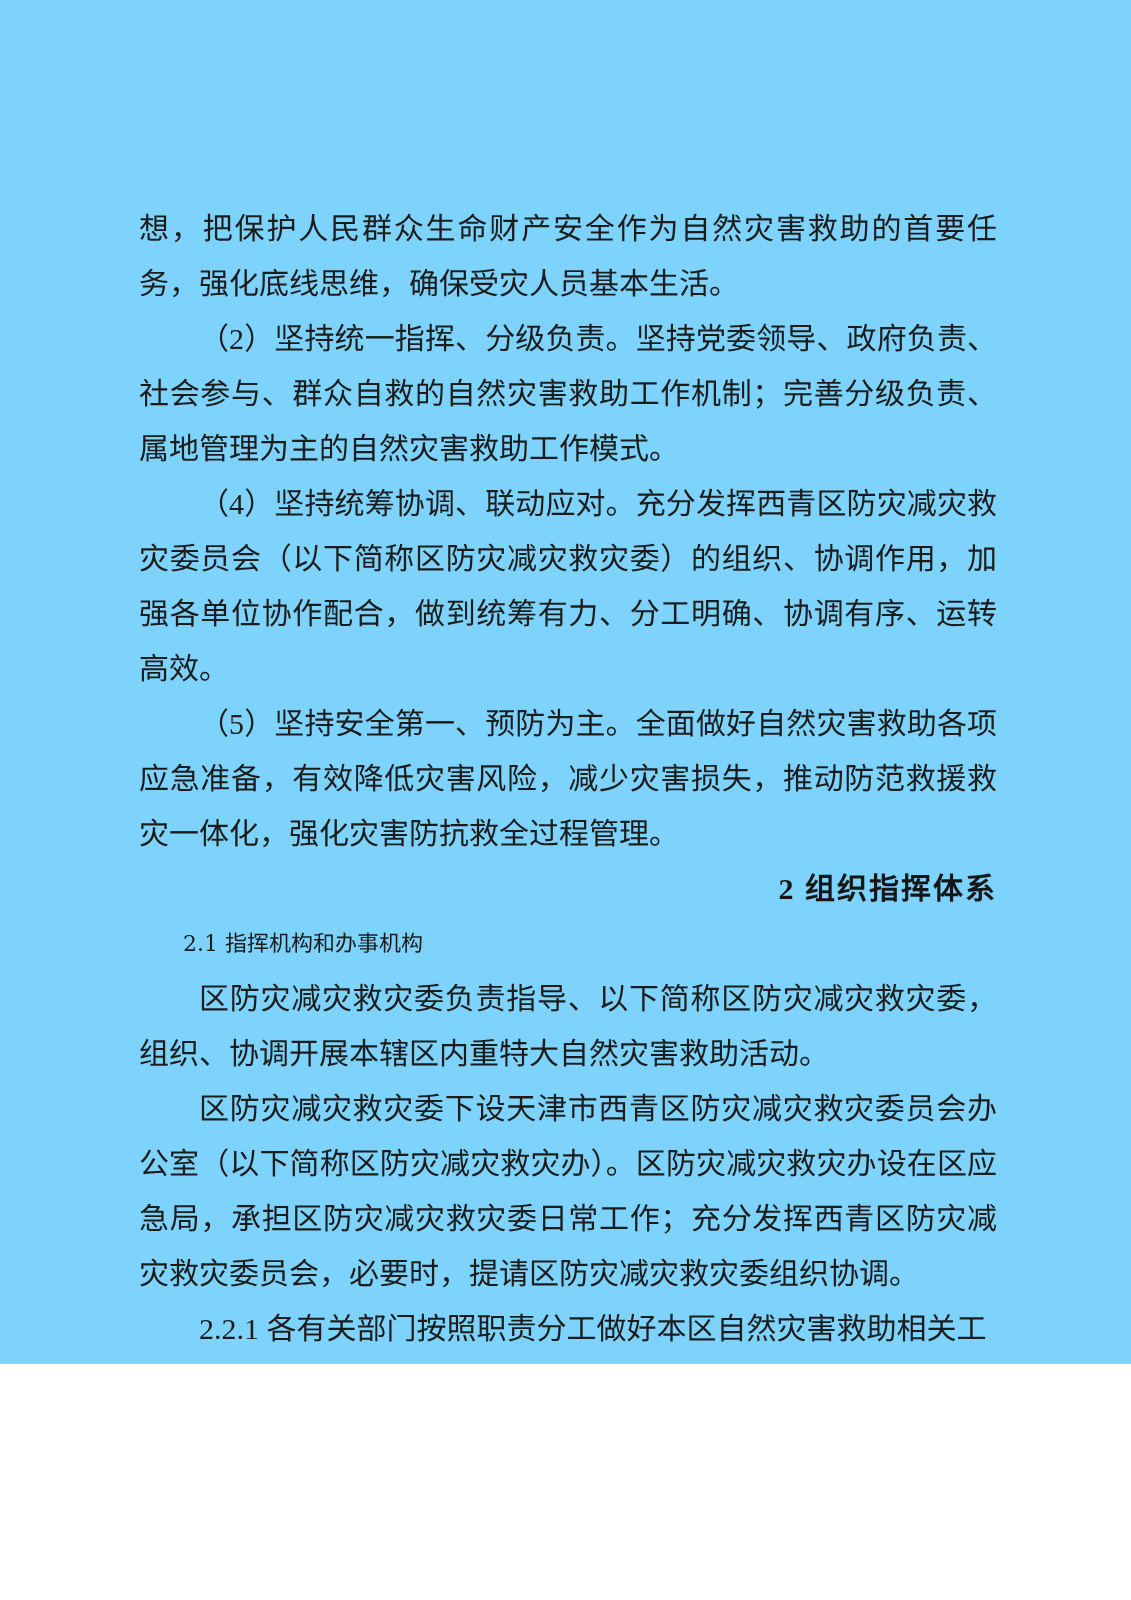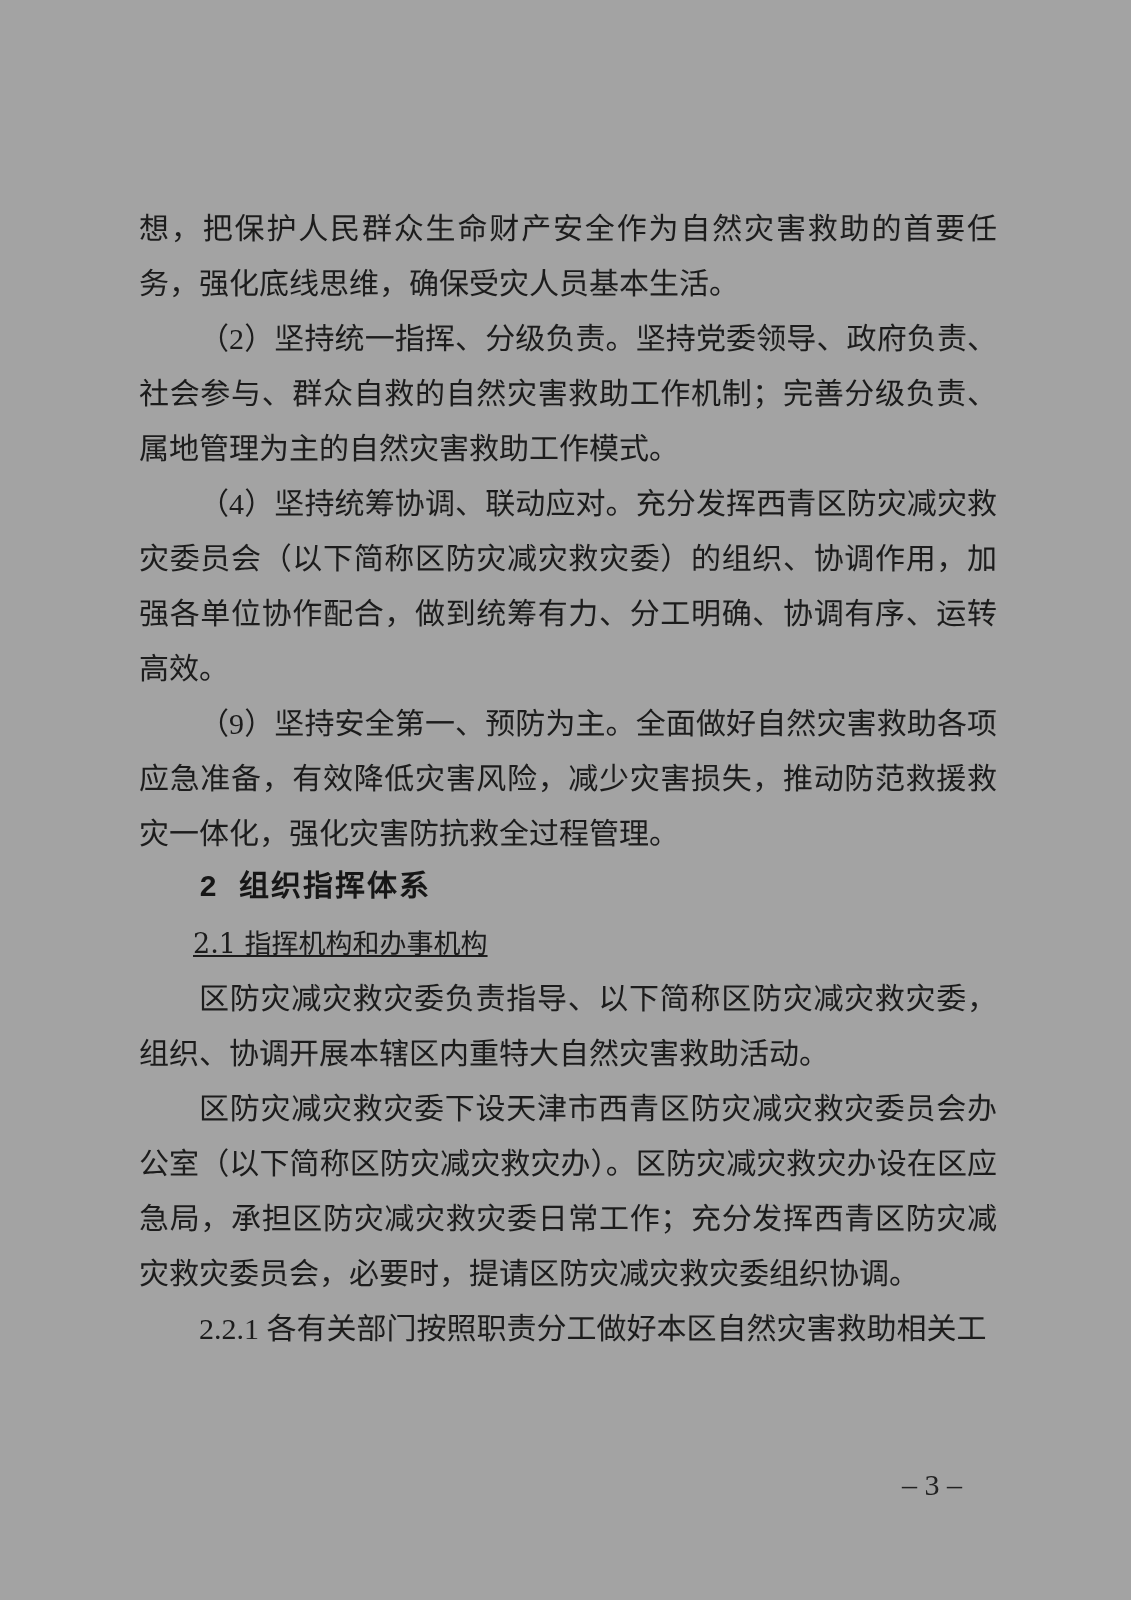--- a/index.html
+++ b/index.html
@@ -3,22 +3,22 @@
 <meta charset="utf-8">
 <style>
   html, body {
     margin: 0;
     padding: 0;
     background: #ffffff;
   }
   .page {
     position: relative;
     width: 1131px;
-    height: 1600px;
-    background: #a3a3a3;
+    height: 1364px;
+    background: #7dd3fc;
     overflow: hidden;
     font-family: "Liberation Serif", "DejaVu Serif", serif;
     color: #1c1c1c;
   }
   .text-block {
     position: absolute;
     left: 139px;
     top: 201px;
     width: 858px;
   }
@@ -29,58 +29,58 @@
     text-align: justify;
     text-indent: 2em;
     word-break: normal;
     color: #1c1c1c;
   }
   .para.no-indent {
     text-indent: 0;
   }
   .heading-main {
     margin: 0;
-    font-family: Liberation Mono, monospace;
+    font-family: Liberation Serif, serif;
     font-weight: bold;
     font-size: 30px;
     line-height: 55px;
     text-indent: 2em;
     letter-spacing: 2px;
     color: #161616;
+    text-align: right;
   }
   .heading-sub {
     margin: 0;
     font-family: "DejaVu Serif", "Liberation Serif", serif;
     font-weight: normal;
-    font-size: 27px;
+    font-size: 22px;
     line-height: 55px;
     text-indent: 2em;
     color: #1c1c1c;
-    text-decoration: underline;
   }
   .page-number {
     position: absolute;
     top: 1470px;
     right: 169px;
     font-size: 30px;
     line-height: 30px;
     font-family: "Liberation Serif", "DejaVu Serif", serif;
     color: #222222;
     white-space: pre;
   }
 </style>
 </head>
 <body>
 
 <div class="page">
   <div class="text-block">
     <p class="para no-indent">想，把保护人民群众生命财产安全作为自然灾害救助的首要任务，强化底线思维，确保受灾人员基本生活。</p>
     <p class="para">（2）坚持统一指挥、分级负责。坚持党委领导、政府负责、社会参与、群众自救的自然灾害救助工作机制；完善分级负责、属地管理为主的自然灾害救助工作模式。</p>
     <p class="para">（4）坚持统筹协调、联动应对。充分发挥西青区防灾减灾救灾委员会（以下简称区防灾减灾救灾委）的组织、协调作用，加强各单位协作配合，做到统筹有力、分工明确、协调有序、运转高效。</p>
-    <p class="para">（9）坚持安全第一、预防为主。全面做好自然灾害救助各项应急准备，有效降低灾害风险，减少灾害损失，推动防范救援救灾一体化，强化灾害防抗救全过程管理。</p>
+    <p class="para">（5）坚持安全第一、预防为主。全面做好自然灾害救助各项应急准备，有效降低灾害风险，减少灾害损失，推动防范救援救灾一体化，强化灾害防抗救全过程管理。</p>
     <h2 class="heading-main">2 组织指挥体系</h2>
     <h3 class="heading-sub">2.1 指挥机构和办事机构</h3>
     <p class="para">区防灾减灾救灾委负责指导、以下简称区防灾减灾救灾委，组织、协调开展本辖区内重特大自然灾害救助活动。</p>
     <p class="para">区防灾减灾救灾委下设天津市西青区防灾减灾救灾委员会办公室（以下简称区防灾减灾救灾办）。区防灾减灾救灾办设在区应急局，承担区防灾减灾救灾委日常工作；充分发挥西青区防灾减灾救灾委员会，必要时，提请区防灾减灾救灾委组织协调。</p>
     <p class="para">2.2.1 各有关部门按照职责分工做好本区自然灾害救助相关工</p>
   </div>
   <div class="page-number">– 3 –</div>
 </div>
 
 </body></html>

